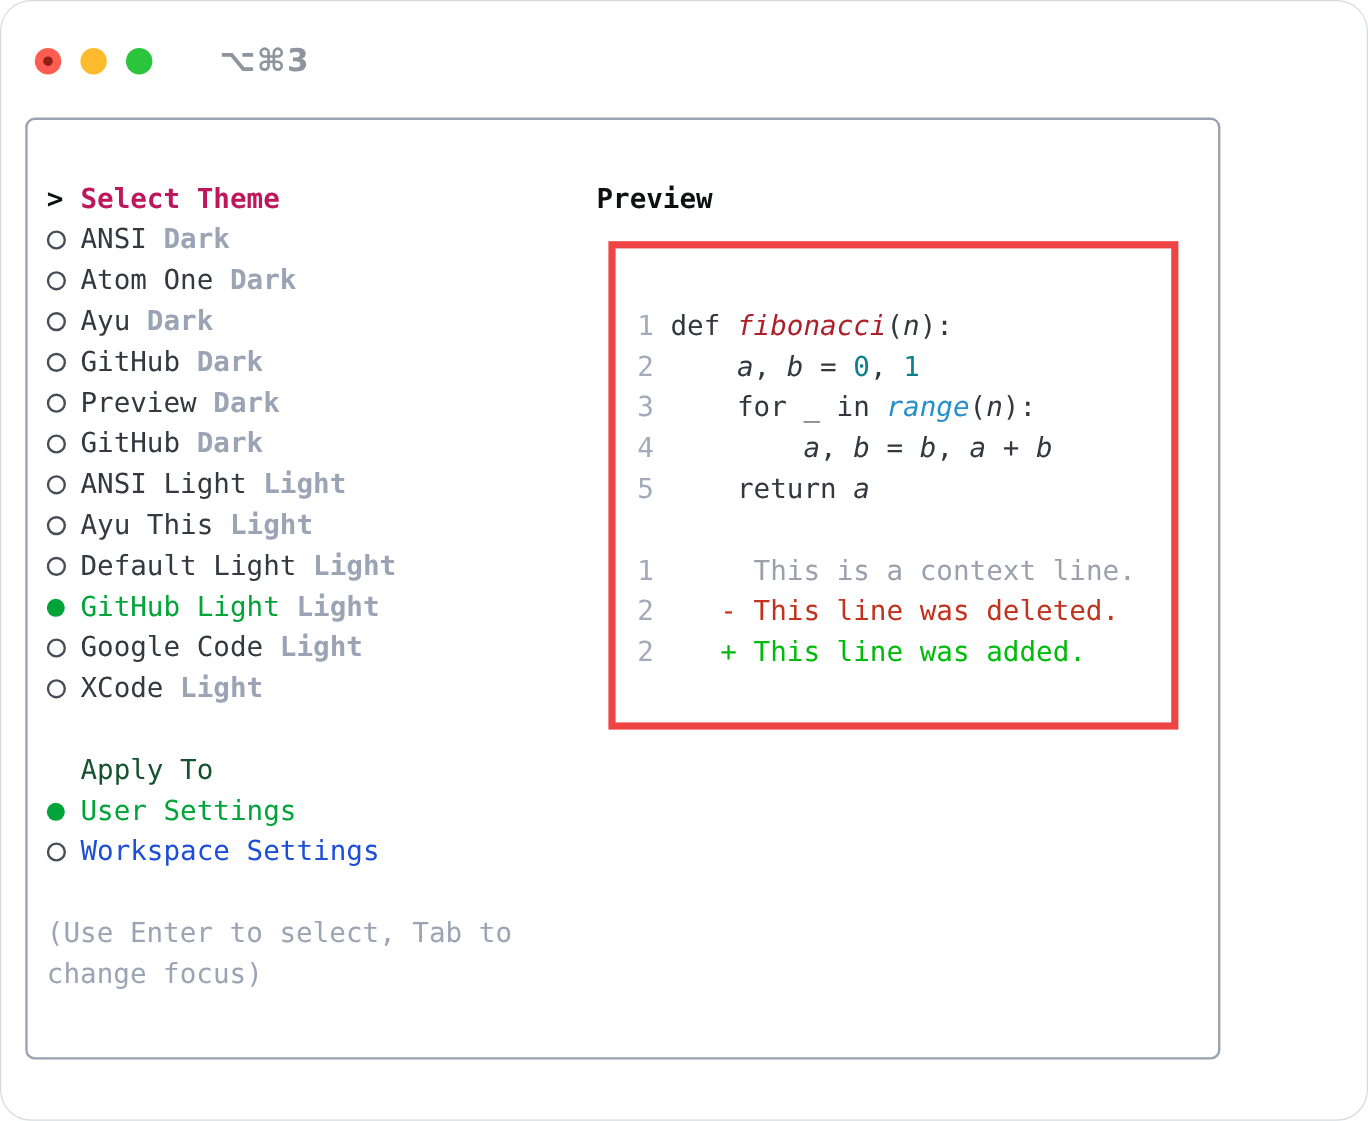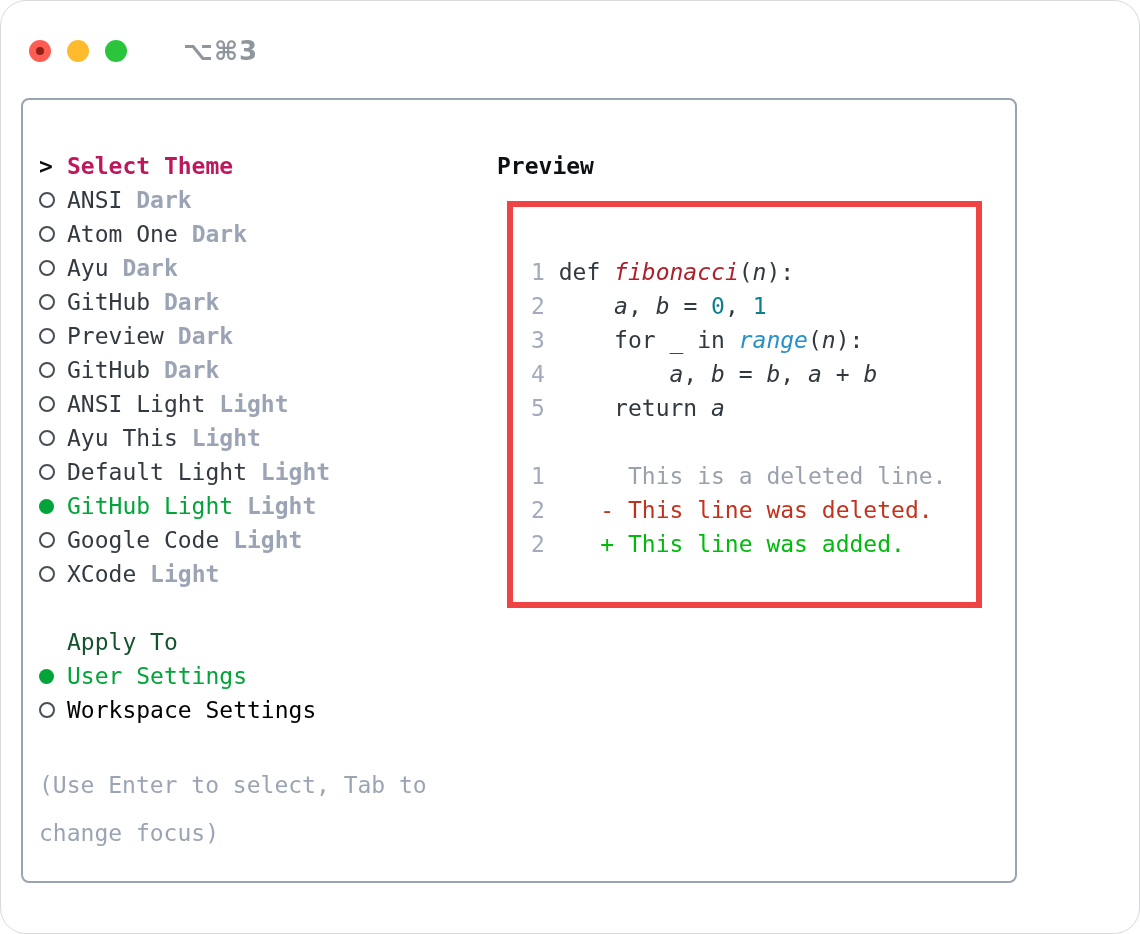--- a/index.html
+++ b/index.html
@@ -45,25 +45,25 @@
   .row{height:34px;display:flex;align-items:center;font-size:23px;}
   .bullet-slot{width:28px;flex:0 0 28px;display:flex;align-items:center;}
   .prompt{font-weight:700;color:#0d1013;font-size:23px;}
   .hdr{font-weight:700;color:#be185d;}
   .hdr2{font-weight:400;color:#14532d;}
   .ring{width:12px;height:12px;border-radius:50%;border:2px solid #474e58;box-sizing:content-box;}
   .dot-on{width:15px;height:15px;border-radius:50%;background:var(--green);}
   .t-name{color:#333941;white-space:pre;}
   .t-variant{color:#9ba4b4;white-space:pre;padding-left:13.85px;font-weight:bold;}
   .theme-row.selected .t-name{color:var(--green);}
-  .apply-row .t-name{color:#000000;}
+  .apply-row .t-name{color:#1d4ed8;}
   .apply-row.selected .t-name{color:var(--green);}
   .spacer{height:34px;}
   .hint{
-    width:420px;font-size:23px;line-height:48px;color:#9ba4b4;
+    width:420px;font-size:23px;line-height:34px;color:#9ba4b4;
     word-wrap:break-word;
   }
   
   .right-col{position:absolute;left:474px;top:49px;width:500px;}
   .preview-hdr{height:34px;line-height:34px;font-size:23px;font-weight:700;color:#0d1013;}
   .preview-box{
     margin-left:10px;margin-top:18px;
     width:475px;height:407px;box-sizing:border-box;
     border:6px solid #ef4444;background:#ffffff;
     padding:48px 0 0 18px;overflow:hidden;
@@ -231,21 +231,21 @@
     <div class="right-col">
       <div class="preview-hdr">Preview</div>
       <div class="preview-box">
         <div id="code-area">
             <div class="crow"><span class="ln">1</span><span class="seg-plain"> def </span><span class="seg-fn">fibonacci</span><span class="seg-plain">(</span><span class="seg-var">n</span><span class="seg-plain">):</span></div>
             <div class="crow"><span class="ln">2</span><span class="seg-plain">     </span><span class="seg-var">a</span><span class="seg-plain">, </span><span class="seg-var">b</span><span class="seg-plain"> = </span><span class="seg-num">0</span><span class="seg-plain">, </span><span class="seg-num">1</span></div>
             <div class="crow"><span class="ln">3</span><span class="seg-plain">     for _ in </span><span class="seg-builtin">range</span><span class="seg-plain">(</span><span class="seg-var">n</span><span class="seg-plain">):</span></div>
             <div class="crow"><span class="ln">4</span><span class="seg-plain">         </span><span class="seg-var">a</span><span class="seg-plain">, </span><span class="seg-var">b</span><span class="seg-plain"> = </span><span class="seg-var">b</span><span class="seg-plain">, </span><span class="seg-var">a</span><span class="seg-plain"> + </span><span class="seg-var">b</span></div>
             <div class="crow"><span class="ln">5</span><span class="seg-plain">     return </span><span class="seg-var">a</span></div>
             <div class="crow"></div>
-            <div class="crow"><span class="ln">1</span><span class="seg-plain">      </span><span class="seg-ctx">This is a deleted line.</span></div>
+            <div class="crow"><span class="ln">1</span><span class="seg-plain">      </span><span class="seg-ctx">This is a context line.</span></div>
             <div class="crow"><span class="ln">2</span><span class="seg-plain">    </span><span class="seg-del">- This line was deleted.</span></div>
             <div class="crow"><span class="ln">2</span><span class="seg-plain">    </span><span class="seg-add">+ This line was added.</span></div>
           </div>
       </div>
     </div>
 
   </div>
 </div>
 
 </body></html>

